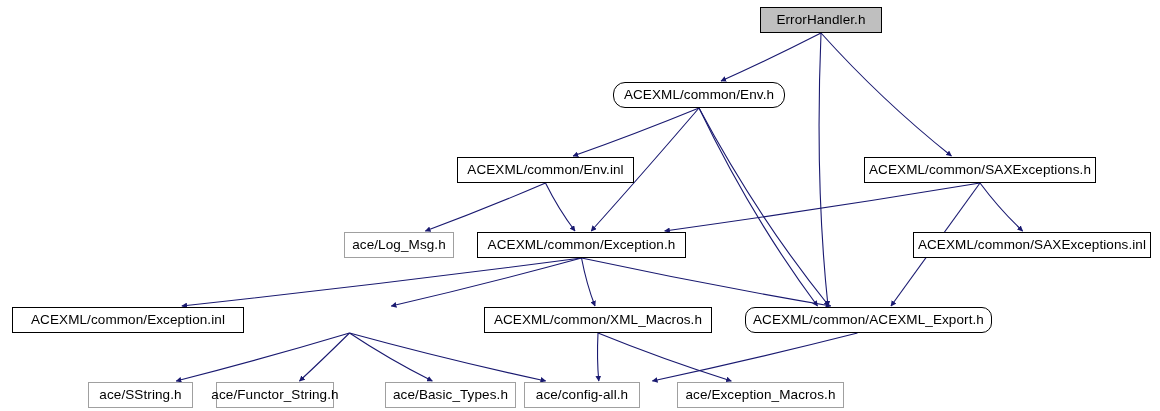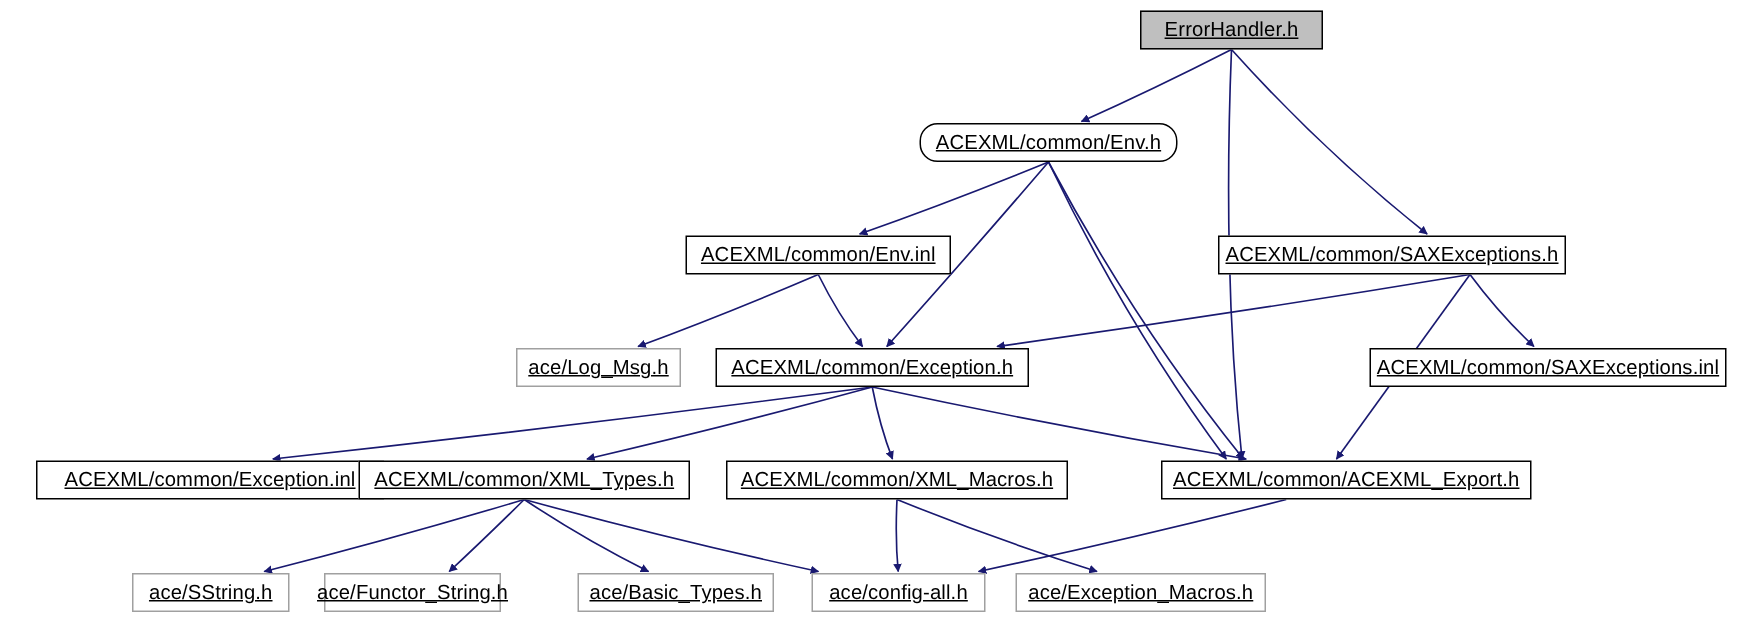--- a/index.html
+++ b/index.html
@@ -16,21 +16,20 @@
     box-sizing:border-box;
     display:flex;align-items:center;justify-content:center;
     height:26px;
     background:#ffffff;
     border:1px solid #000000;
     font-size:13.5px;
     color:#000000;
     white-space:nowrap;
     letter-spacing:0.1px;
     z-index:5;
-    text-decoration:underline;
   }
   .node.ext{ border-color:#a0a0a0; }
   .node.root{ background:#bfbfbf; border-color:#000000; }
   .node .lbl{ line-height:1; }
 </style>
 </head>
 <body>
 
 <div id="canvas">
   <svg id="edges" xmlns="http://www.w3.org/2000/svg">
@@ -68,52 +67,49 @@
 
   <div class="node root" style="left:760px;top:7px;width:122px;">
     <span class="lbl">ErrorHandler.h</span>
   </div>
   <div class="node" style="left:613px;top:82px;width:172px;border-radius:12px;">
     <span class="lbl">ACEXML/common/Env.h</span>
   </div>
   <div class="node" style="left:457px;top:157px;width:177px;">
     <span class="lbl">ACEXML/common/Env.inl</span>
   </div>
-  <div class="node" style="left:812px;top:157px;width:232px;">
+  <div class="node" style="left:864px;top:157px;width:232px;">
     <span class="lbl">ACEXML/common/SAXExceptions.h</span>
   </div>
   <div class="node ext" style="left:344px;top:232px;width:110px;">
     <span class="lbl">ace/Log_Msg.h</span>
   </div>
   <div class="node" style="left:477px;top:232px;width:209px;">
     <span class="lbl">ACEXML/common/Exception.h</span>
   </div>
   <div class="node" style="left:913px;top:232px;width:238px;">
     <span class="lbl">ACEXML/common/SAXExceptions.inl</span>
   </div>
-  <div class="node" style="left:24px;top:307px;width:232px;">
+  <div class="node" style="left:12px;top:307px;width:232px;">
     <span class="lbl">ACEXML/common/Exception.inl</span>
-  </div>
-  <div class="node" style="left:239px;top:307px;width:221px;">
-    <span class="lbl">ACEXML/common/XML_Types.h</span>
   </div>
   <div class="node" style="left:484px;top:307px;width:228px;">
     <span class="lbl">ACEXML/common/XML_Macros.h</span>
   </div>
-  <div class="node" style="left:774px;top:307px;width:247px;">
+  <div class="node" style="left:745px;top:307px;width:247px;border-radius:10px;">
     <span class="lbl">ACEXML/common/ACEXML_Export.h</span>
   </div>
   <div class="node ext" style="left:88px;top:382px;width:105px;">
     <span class="lbl">ace/SString.h</span>
   </div>
   <div class="node ext" style="left:216px;top:382px;width:118px;">
     <span class="lbl">ace/Functor_String.h</span>
   </div>
   <div class="node ext" style="left:385px;top:382px;width:131px;align-items:center;">
     <span class="lbl">ace/Basic_Types.h</span>
   </div>
-  <div class="node ext" style="left:541px;top:382px;width:116px;">
+  <div class="node ext" style="left:524px;top:382px;width:116px;">
     <span class="lbl">ace/config-all.h</span>
   </div>
   <div class="node ext" style="left:677px;top:382px;width:167px;text-align:center;">
     <span class="lbl">ace/Exception_Macros.h</span>
   </div>
 </div>
 
 </body></html>

